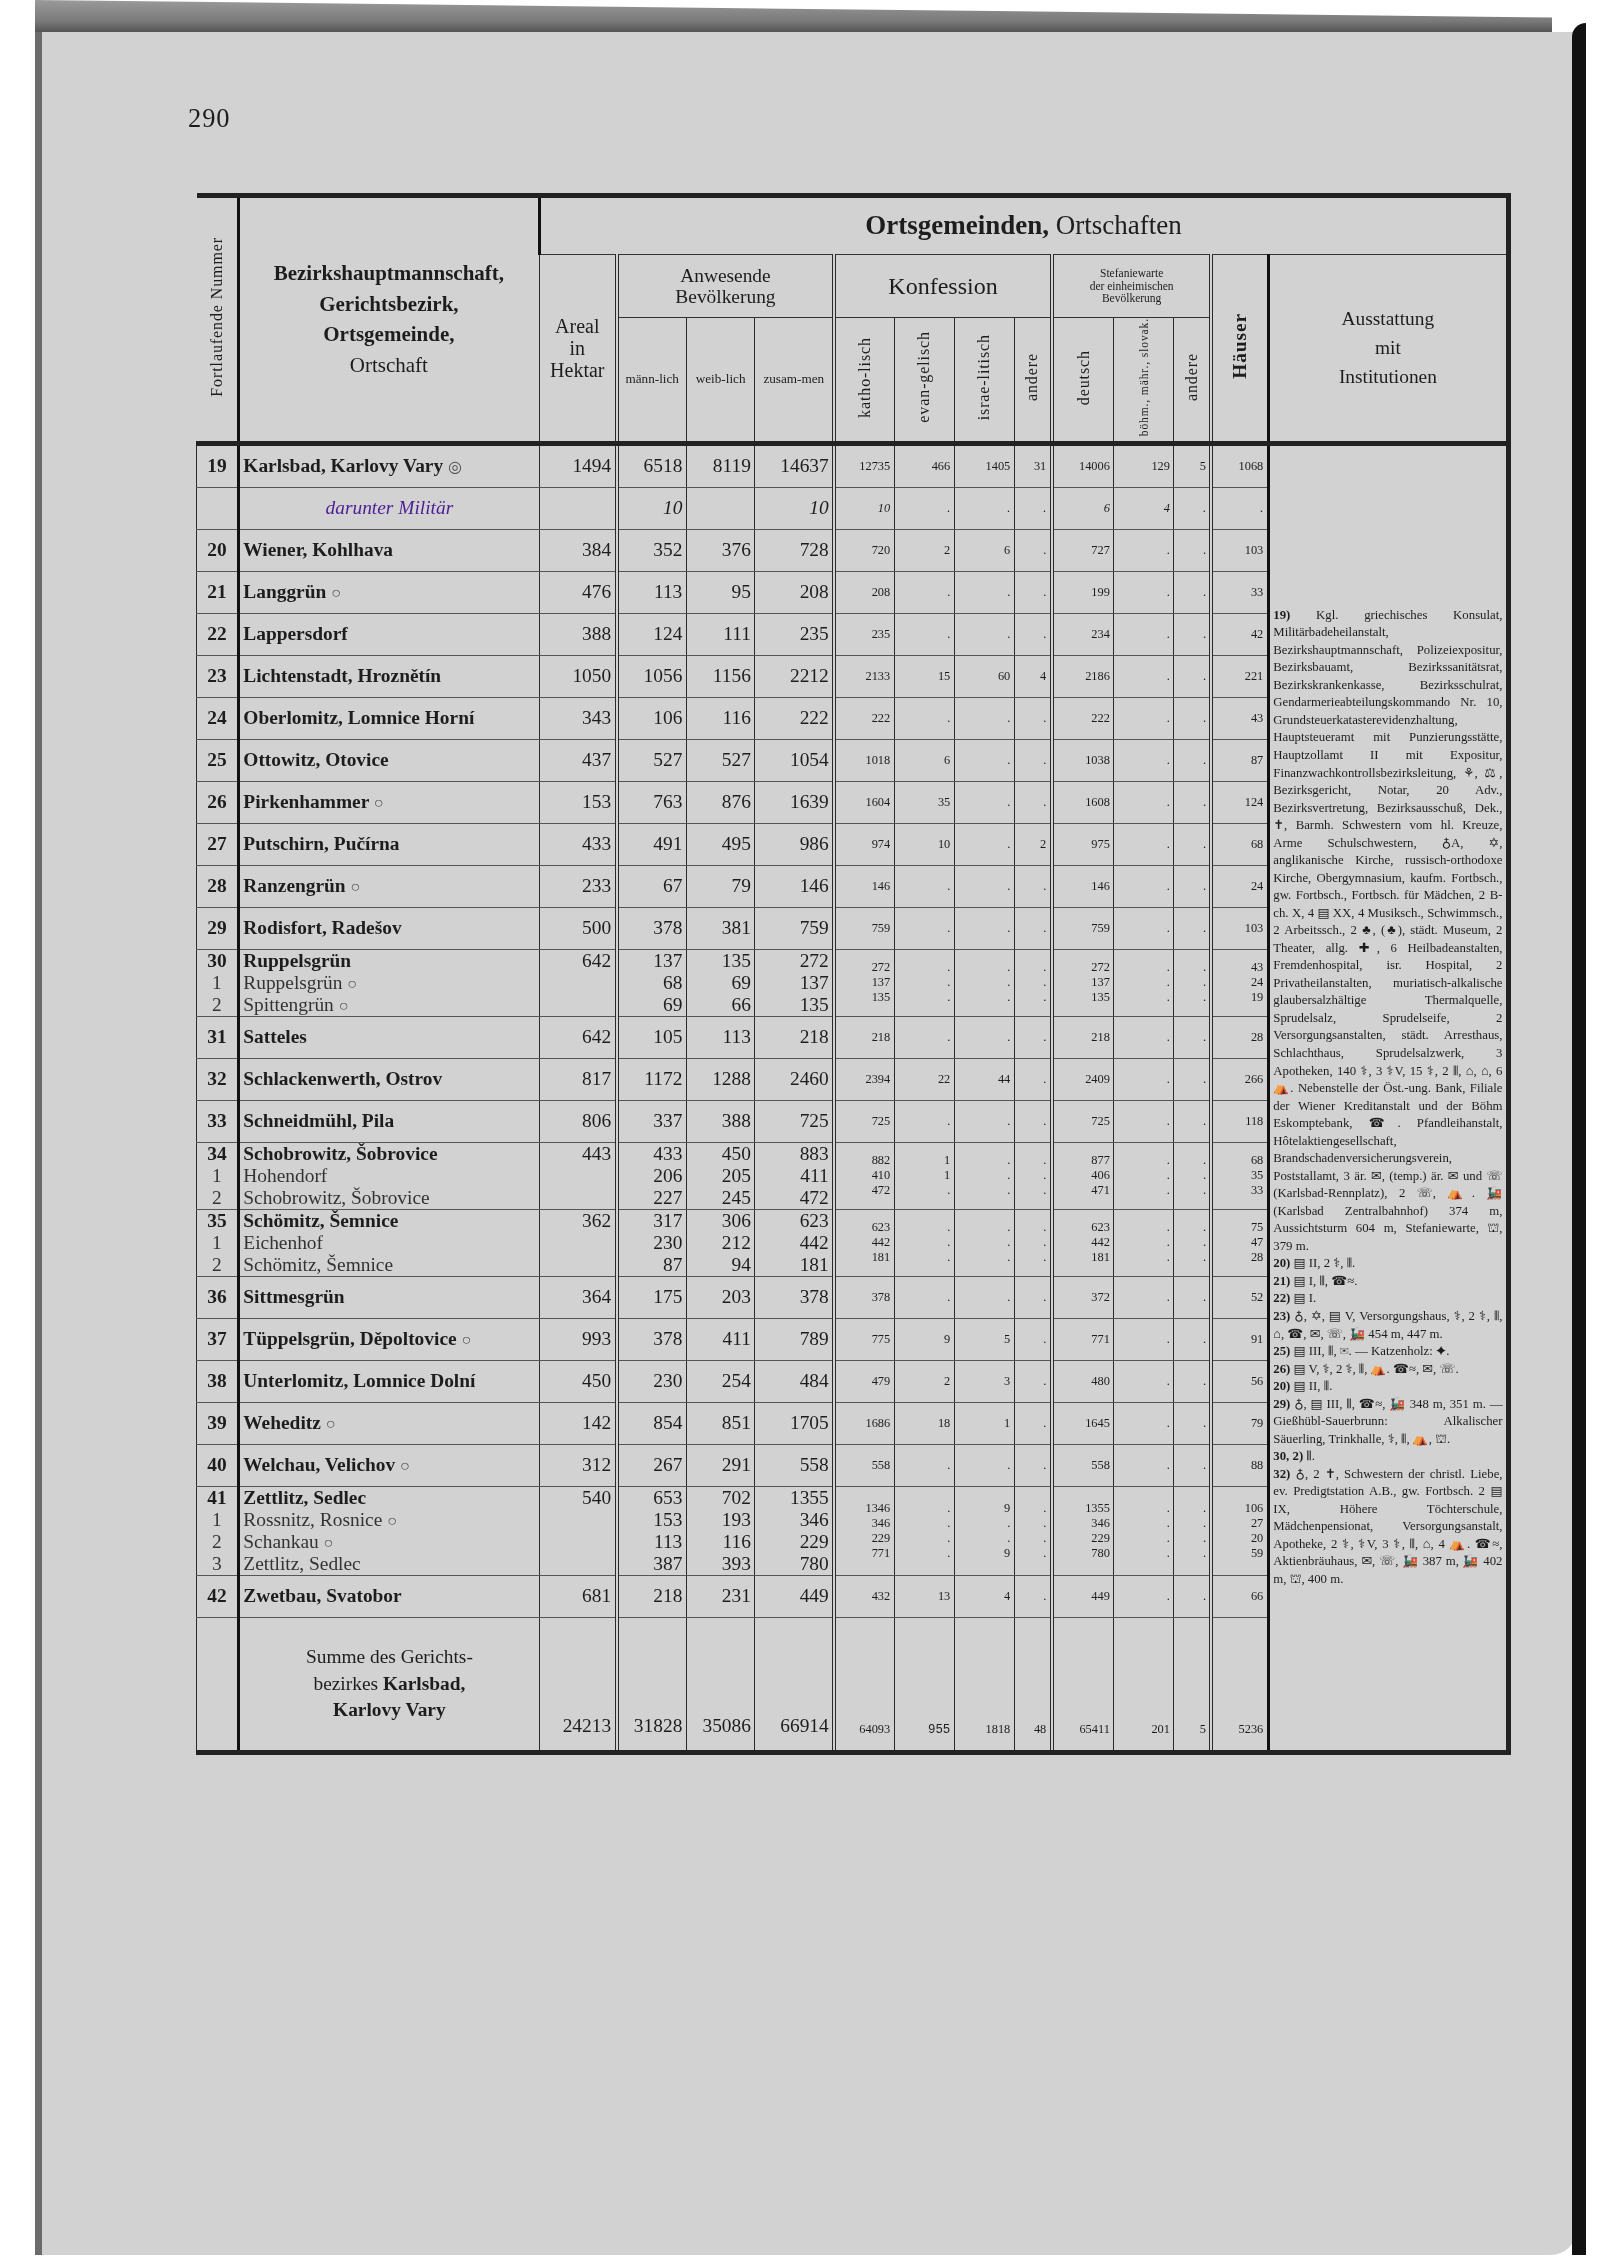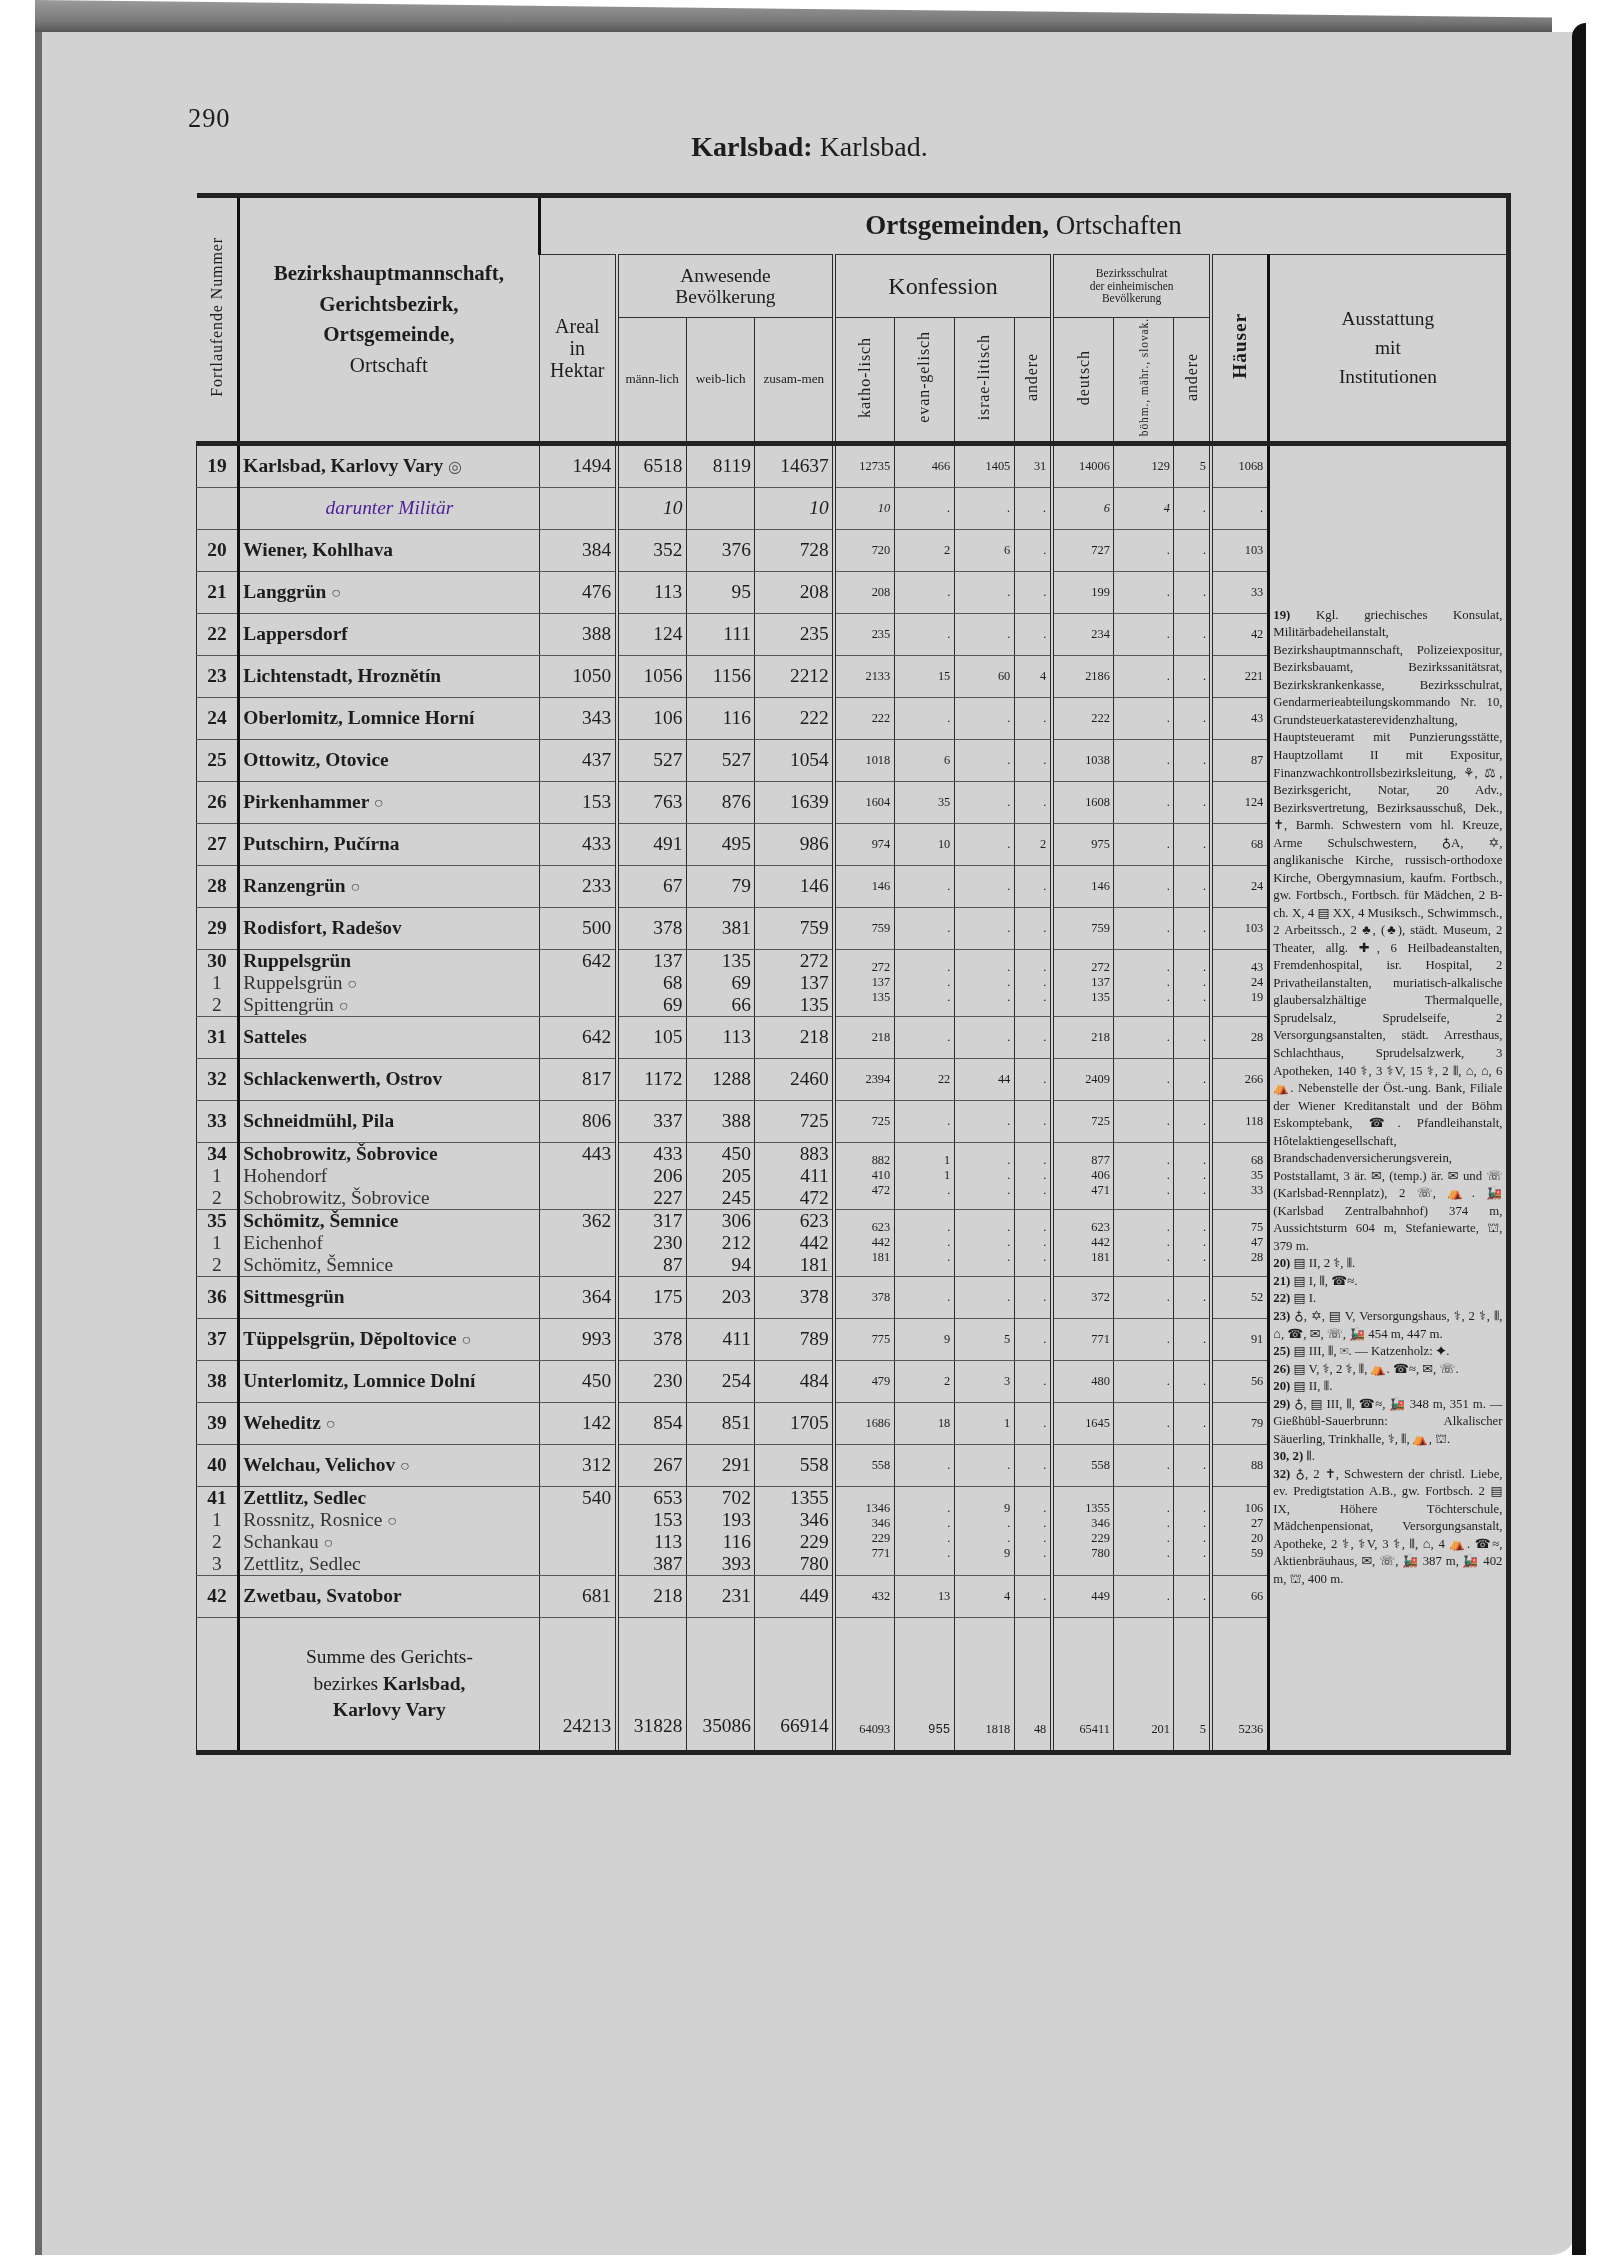--- a/index.html
+++ b/index.html
@@ -40,23 +40,20 @@
   .note-item b { font-weight:bold; }
   .dbl { border-left:4.4px double #2a2a2a !important; }
   .thick { border-left:3.5px solid #111 !important; }
 </style>
 </head>
 <body>
 
 <div class="scanbar"></div>
 <div class="page">
   <div class="page-number">290</div>
-  <div class="running-title">
-    <b>Karlsbad:</b><span> Karlsbad.</span>
-  </div>
 
   <table class="census">
     <colgroup>
       <col style="width:39px">
         <col style="width:281px">
         <col style="width:72px">
       <col style="width:65px">
         <col style="width:64px">
         <col style="width:74px">
       <col style="width:56px">
@@ -87,21 +84,21 @@
           <div>Areal</div>
             <div>in</div>
             <div>Hektar</div>
         </th>
         <th colspan="3" class="hdr-line dbl" style="height:62px;font-size:19.4px">
           <div>Anwesende</div>
             <div>Bevölkerung</div>
         </th>
         <th colspan="4" class="hdr-line dbl" style="font-size:24px">Konfession</th>
         <th colspan="3" class="hdr-line dbl xs">
-          <div>Bezirksschulrat</div>
+          <div>Stefaniewarte</div>
             <div>der einheimischen</div>
             <div>Bevölkerung</div>
         </th>
         <th rowspan="2" class="hdr-bottom dbl"><span class="vert bold" style="font-size:19.4px">Häuser</span></th>
         <th rowspan="2" class="hdr-bottom thick" style="font-size:19.4px;line-height:1.5;border-right:5.3px solid #222">
           <div>Ausstattung</div>
             <div>mit</div>
             <div>Institutionen</div>
         </th>
       </tr>

